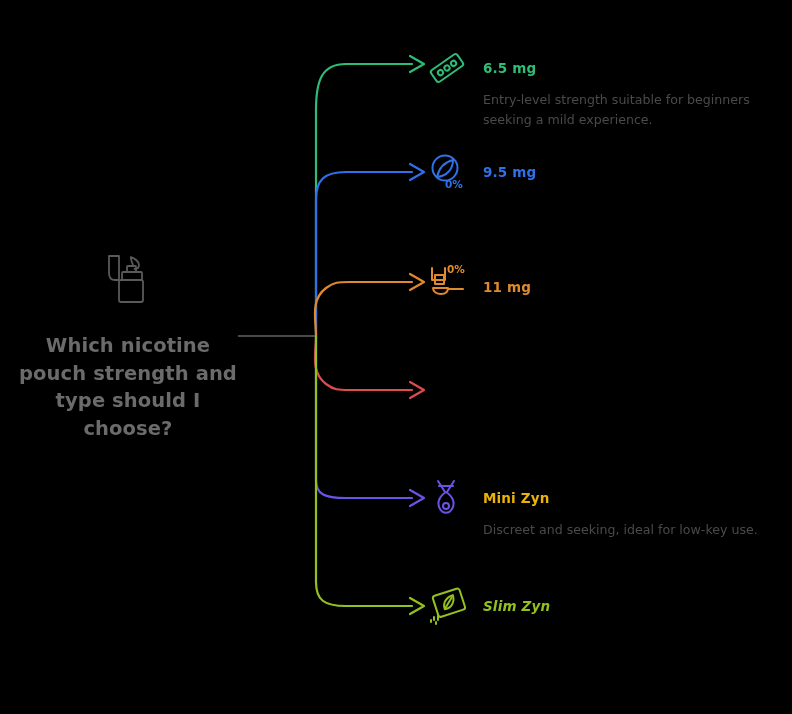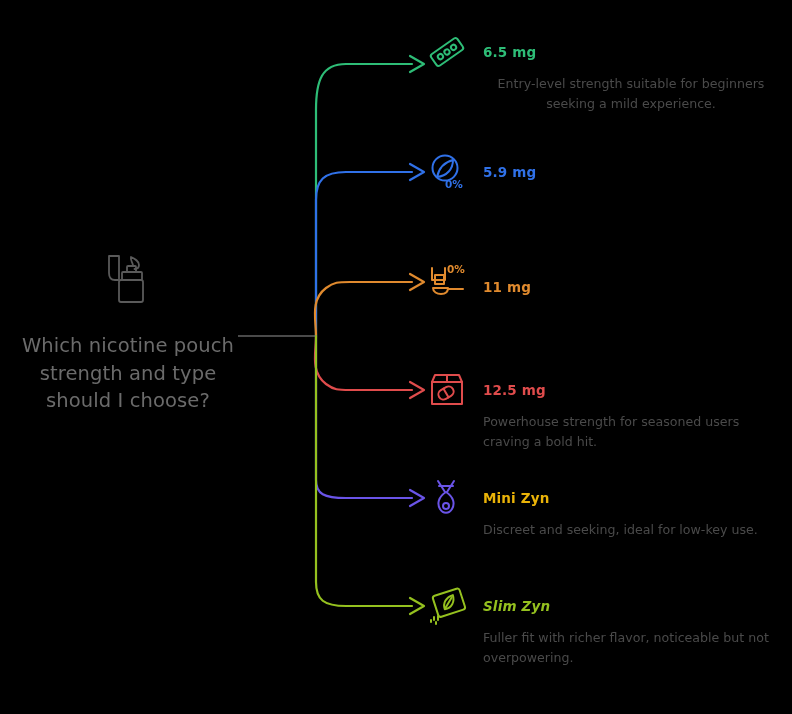--- a/index.html
+++ b/index.html
@@ -41,21 +41,21 @@
   }
   #root-icon-wrap {
     display: block;
     margin: 0 auto 22px auto;
     width: 62px;
     height: 62px;
   }
   #root-title {
     color: #6b6b6b;
     font-size: 19.5px;
-    font-weight: normal;
+    font-weight: bold;
     line-height: 1.42;
     letter-spacing: 0.1px;
   }
 
   
   .branch {
     position: absolute;
     left: 425px;
     width: 360px;
   }
@@ -124,21 +124,21 @@
         <rect x="25" y="24" width="20" height="8" rx="1"></rect>
 
         <rect x="30" y="18" width="9" height="6" rx="1"></rect>
 
         <path d="M 36 18 C 36 14 33 13 34 9 C 38 11 42 13 42 17 C 42 19.5 40 21 37.5 21"></path>
       </svg>
     </span>
     <div id="root-title">Which nicotine pouch strength and type should I choose?</div>
   </div>
 
-  <div class="branch" style="top:30px;text-align:center;">
+  <div class="branch" style="top:46px;">
     <div class="branch-head">
       <span class="branch-icon">
         <svg viewBox="0 0 44 44" width="44" height="44" xmlns="http://www.w3.org/2000/svg" fill="none" stroke="#2ebd77" stroke-width="2" stroke-linecap="round" stroke-linejoin="round">
           <g transform="rotate(-35 22 22)">
             <rect x="6" y="15" width="32" height="14" rx="2.5"></rect>
             <circle cx="14" cy="22" r="2.6"></circle>
             <circle cx="22" cy="22" r="2.6"></circle>
             <circle cx="30" cy="22" r="2.6"></circle>
           </g>
         </svg>
@@ -150,21 +150,21 @@
 
   <div class="branch" style="top:150px;">
     <div class="branch-head">
       <span class="branch-icon">
         <svg viewBox="0 0 44 44" width="44" height="44" xmlns="http://www.w3.org/2000/svg" fill="none" stroke="#3071e8" stroke-width="2" stroke-linecap="round" stroke-linejoin="round">
           <circle cx="20" cy="18" r="12.5"></circle>
           <path d="M 12 27 C 14 18 20 12 28 10 C 28 19 22 26 12 27 Z"></path>
           <text x="20" y="38" font-family="DejaVu Sans, sans-serif" font-size="10.5" font-weight="bold" fill="#3071e8" stroke="none">0%</text>
         </svg>
       </span>
-      <span class="branch-label" style="color:#3071e8;">5.9 mg</span>
+      <span class="branch-label" style="color:#3071e8;">9.5 mg</span>
     </div>
   </div>
 
   <div class="branch" style="top:260px;">
     <div class="branch-head">
       <span class="branch-icon">
         <svg viewBox="0 0 44 44" width="44" height="44" xmlns="http://www.w3.org/2000/svg" fill="none" stroke="#e08a2e" stroke-width="2" stroke-linecap="round" stroke-linejoin="round">
 
           <path d="M 7 8 L 7 20 L 20 20 L 20 8"></path>
           <rect x="10" y="15" width="9" height="9"></rect>
@@ -172,37 +172,20 @@
           <path d="M 8 28 C 8 32 12 34 16 34 C 20 34 23 32 23 28 Z"></path>
           <path d="M 23 29 L 38 29"></path>
 
           <text x="22" y="13" font-family="DejaVu Sans, sans-serif" font-size="10.5" font-weight="bold" fill="#e08a2e" stroke="none">0%</text>
         </svg>
       </span>
       <span class="branch-label" style="color:#e08a2e;margin-top:10px;">11 mg</span>
     </div>
   </div>
 
-  <div class="branch" style="top:368px;">
-    <div class="branch-head">
-      <span class="branch-icon">
-        <svg viewBox="0 0 44 44" width="44" height="44" xmlns="http://www.w3.org/2000/svg" fill="none" stroke="#e04c4c" stroke-width="2" stroke-linecap="round" stroke-linejoin="round">
-          <path d="M 7 14 L 10 7 L 34 7 L 37 14 L 37 36 L 7 36 Z"></path>
-          <path d="M 7 14 L 37 14"></path>
-          <path d="M 22 7 L 22 14"></path>
-          <g transform="rotate(-30 21 25)">
-            <rect x="13" y="20" width="16" height="10" rx="5"></rect>
-            <path d="M 21 20 L 21 30"></path>
-          </g>
-        </svg>
-      </span>
-      <span class="branch-label" style="color:#e04c4c;">12.5 mg</span>
-    </div>
-    <div class="branch-desc">Powerhouse strength for seasoned users craving a bold hit.</div>
-  </div>
 
   <div class="branch" style="top:476px;">
     <div class="branch-head">
       <span class="branch-icon">
         <svg viewBox="0 0 44 44" width="44" height="44" xmlns="http://www.w3.org/2000/svg" fill="none" stroke="#6a54e8" stroke-width="2" stroke-linecap="round" stroke-linejoin="round">
 
           <path d="M 13 5 L 20 16"></path>
           <path d="M 29 5 L 22 16"></path>
           <path d="M 14 10 L 28 10"></path>
 
@@ -226,16 +209,15 @@
           </g>
 
           <path d="M 9 33 L 9 36"></path>
           <path d="M 13 32 L 13 36"></path>
           <path d="M 6 36 L 6 38"></path>
           <path d="M 11 38 L 11 40"></path>
         </svg>
       </span>
       <span class="branch-label" style="color:#95c11f;font-style:italic;">Slim Zyn</span>
     </div>
-    <div class="branch-desc">Fuller fit with richer flavor, noticeable but not overpowering.</div>
   </div>
 
 </div>
 
 </body></html>

